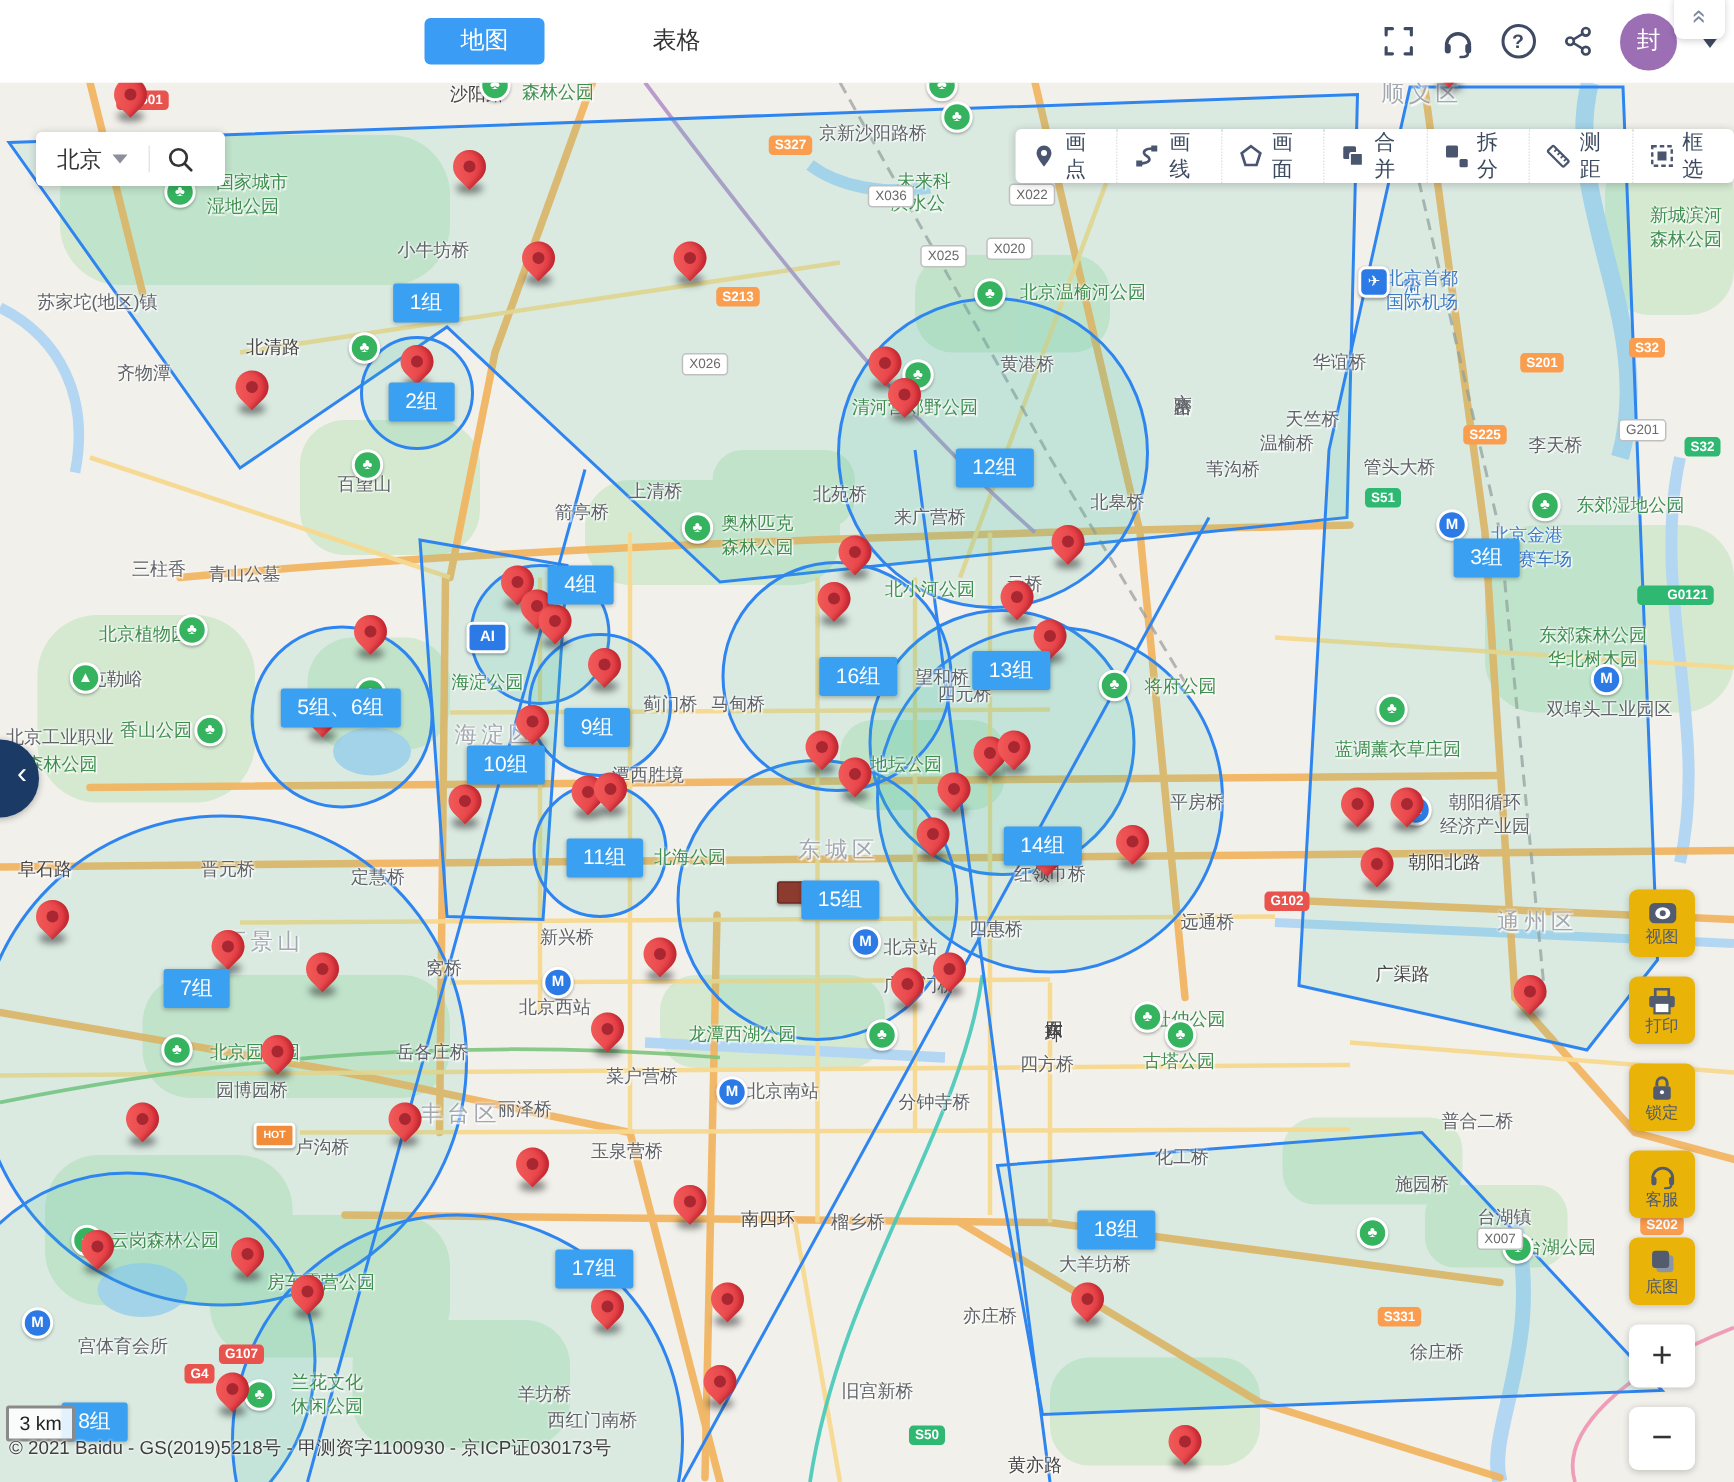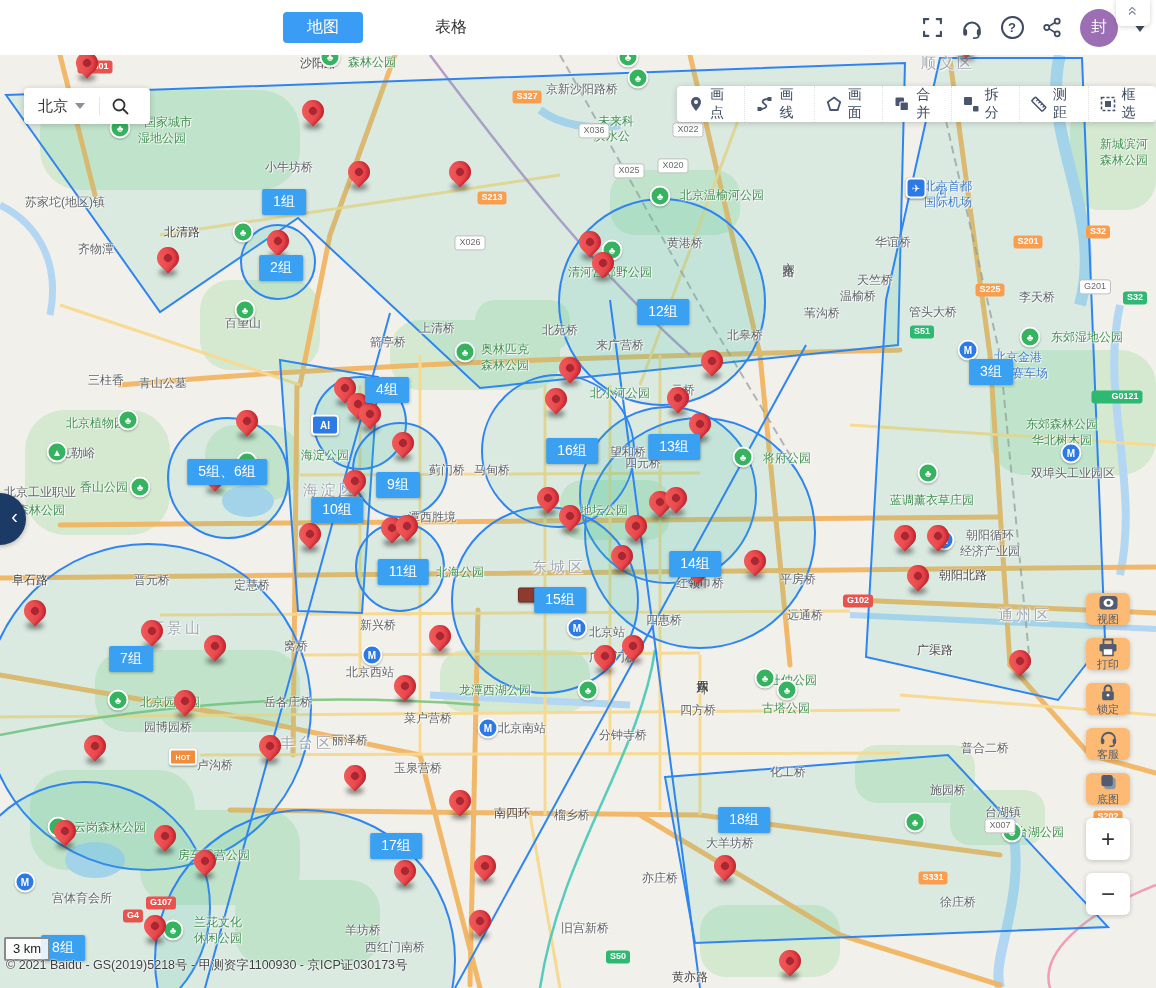--- a/index.html
+++ b/index.html
@@ -52,21 +52,21 @@
   .glabel{position:absolute;transform:translate(-50%,-50%);background:#3aa0f2;color:#fff;font-size:14px;padding:4px 11px;border-radius:2px;white-space:nowrap;box-shadow:0 1px 3px rgba(0,0,0,.25);}
   
   .city-box{position:absolute;left:24px;top:33px;width:126px;height:36px;background:#fff;border-radius:4px;box-shadow:0 1px 6px rgba(0,0,0,.2);display:flex;align-items:center;z-index:6;}
   .city-name{font-size:15px;color:#333;margin-left:14px;}
   .city-chevron{margin-left:7px;width:0;height:0;border-left:5px solid transparent;border-right:5px solid transparent;border-top:6px solid #8a8f99;}
   .city-div{width:1px;height:18px;background:#e3e6ec;margin:0 10px 0 14px;}
   .tools{position:absolute;left:650px;top:31px;height:36px;background:#fff;border-radius:4px;box-shadow:0 1px 6px rgba(0,0,0,.2);display:flex;align-items:stretch;z-index:6;margin-left:27px;}
   .tool{display:flex;align-items:center;gap:6px;padding:0 11px;font-size:14px;color:#3c4a60;cursor:pointer;}
   .tool+.tool{border-left:1px dotted #dfe3ea;}
   .sidecol{position:absolute;left:1086px;top:538px;width:44px;z-index:6;display:flex;flex-direction:column;gap:13px;}
-  .sbtn{width:44px;height:32px;background:#fdba74;border-radius:6px;box-shadow:0 1px 5px rgba(0,0,0,.2);display:flex;flex-direction:column;align-items:center;justify-content:center;gap:2px;color:#525c6e;cursor:pointer;}
+  .sbtn{width:44px;height:45px;background:#eab308;border-radius:6px;box-shadow:0 1px 5px rgba(0,0,0,.2);display:flex;flex-direction:column;align-items:center;justify-content:center;gap:2px;color:#525c6e;cursor:pointer;}
   .sbtn .slabel{font-size:11px;line-height:1;}
   .zbtn{width:44px;height:42px;background:#fff;border-radius:6px;box-shadow:0 1px 5px rgba(0,0,0,.2);display:flex;align-items:center;justify-content:center;font-size:24px;color:#333;cursor:pointer;}
   .panel-handle{position:absolute;left:-26px;top:438px;width:52px;height:52px;border-radius:50%;background:#1b3a66;box-shadow:0 1px 5px rgba(0,0,0,.3);z-index:6;color:#fff;}
   .panel-handle span{position:absolute;right:8px;top:13px;font-size:20px;line-height:1;}
   .scale{position:absolute;left:4px;top:882px;z-index:6;background:rgba(255,255,255,.85);border:2px solid #8a8a8a;border-radius:2px;padding:0 7px;font-size:13px;color:#222;height:20px;line-height:20px;}
   .copyright{position:absolute;left:6px;top:902px;z-index:6;font-size:12.5px;color:#3f3f3f;text-shadow:0 0 2px #fff,0 0 2px #fff;white-space:nowrap;}
 </style>
 </head>
 <body>
 
@@ -274,21 +274,21 @@
         <span class="poi g" style="left: 1062px; top: 369px;">东郊森林公园</span>
         <span class="poi g" style="left: 1062px; top: 385px;">华北树木园</span>
         <span class="poi p" style="left: 1073px; top: 418px;">双埠头工业园区</span>
         <span class="poi g" style="left: 932px; top: 445px;">蓝调薰衣草庄园</span>
         <span class="poi p" style="left: 990px; top: 480px;">朝阳循环</span>
         <span class="poi p" style="left: 990px; top: 496px;">经济产业园</span>
         <span class="poi r" style="left: 963px; top: 520px;">朝阳北路</span>
         <span class="poi d" style="left: 1025px; top: 560px;">通州区</span>
         <span class="poi r" style="left: 935px; top: 595px;">广渠路</span>
         <span class="poi g" style="left: 787px; top: 403px;">将府公园</span>
-        <span class="poi p" style="left: 798px; top: 480px; margin-top: 44px;">平房桥</span>
+        <span class="poi p" style="left: 798px; top: 480px;">平房桥</span>
         <span class="poi p" style="left: 805px; top: 560px;">远通桥</span>
         <span class="poi p" style="left: 664px; top: 565px;">四惠桥</span>
         <span class="poi p" style="left: 700px; top: 528px;">红领巾桥</span>
         <span class="poi r v" style="left: 702px; top: 618px;">东四环</span>
         <span class="poi p" style="left: 698px; top: 655px;">四方桥</span>
         <span class="poi g" style="left: 786px; top: 653px;">古塔公园</span>
         <span class="poi p" style="left: 613px; top: 602px;">广渠门桥</span>
         <span class="poi p" style="left: 607px; top: 577px;">北京站</span>
         <span class="poi g" style="left: 495px; top: 635px;">龙潭西湖公园</span>
         <span class="poi p" style="left: 522px; top: 673px;">北京南站</span>

